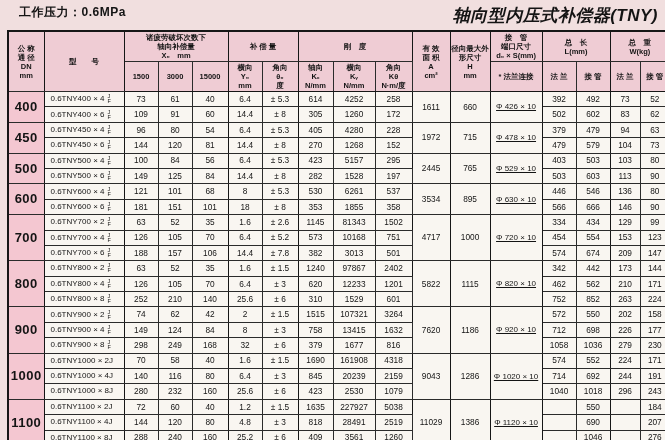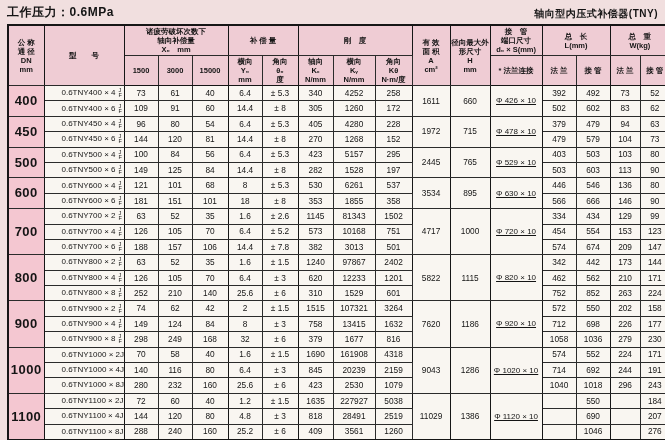--- a/index.html
+++ b/index.html
@@ -5,25 +5,26 @@
   html,body{margin:0;padding:0;}
   body{
     width:665px;height:440px;
     background:#f1dfdf;
     font-family:"Liberation Sans","DejaVu Sans",sans-serif;
     color:#141414;
     overflow:hidden;
   }
   .page{padding:2px 5px 0 7px;}
   .titlebar{
-    display:flex;justify-content:space-between;align-items:flex-end;
+    display:flex;justify-content:space-between;
     padding:2px 2px 3px 0;
+    margin-left:12px;
   }
   .title-left{font-size:12px;font-weight:bold;letter-spacing:.5px;}
-  .title-right{font-size:10px;font-weight:bold;letter-spacing:.5px;}
+  .title-right{font-size:17px;font-weight:bold;letter-spacing:.5px;font-style:italic;}
   table{
     border-collapse:collapse;table-layout:fixed;width:650px;
     border:2px solid #161616;
   }
   th,td{
     border:1px solid #2b2b2b;
     text-align:center;vertical-align:middle;
     overflow:hidden;
   }
   th{
@@ -36,21 +37,21 @@
   td{
     background:#f9f6f1;
     font-size:8.3px;line-height:1.05;
     padding:0 1px;height:14.4px;
   }
   td.dn{
     background:#f4c7d1;
     font-weight:bold;font-size:13px;letter-spacing:.5px;
   }
   td.model{
-    text-align:left;padding-left:17px;white-space:nowrap;font-size:8px;
+    text-align:left;padding-left:6px;white-space:nowrap;font-size:8px;
   }
   td.port{font-size:8px;line-height:1.15;text-decoration:underline;}
   .gb{border-right:1.8px solid #161616;}
   tr.gs td{border-top:1.8px solid #161616;}
   .jf{
     display:inline-flex;flex-direction:column;
     font-size:5.5px;line-height:5px;font-weight:normal;
     vertical-align:middle;margin-left:3px;
   }
   .jf i{font-style:normal;}
@@ -143,21 +144,21 @@
           <td class="dn gb" rowspan="2">400</td>
           <td class="model gb">0.6TNY400 × 4<span class="jf">
               <i>J</i>
               <i>F</i>
             </span></td>
           <td>73</td>
           <td>61</td>
           <td class="gb">40</td>
           <td>6.4</td>
           <td class="gb">± 5.3</td>
-          <td>340</td>
+          <td>614</td>
           <td>4252</td>
           <td class="gb">258</td>
           <td class="gb" rowspan="2">1611</td>
           <td class="gb" rowspan="2">660</td>
           <td class="gb port" rowspan="2">Φ 426 × 10</td>
           <td>392</td>
           <td class="gb">492</td>
           <td>73</td>
           <td>52</td>
         </tr>

